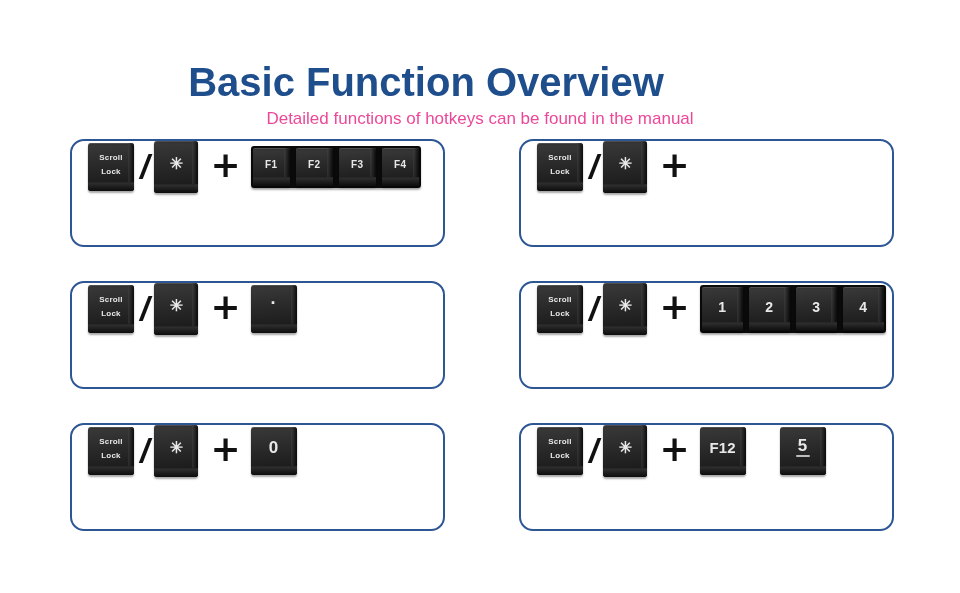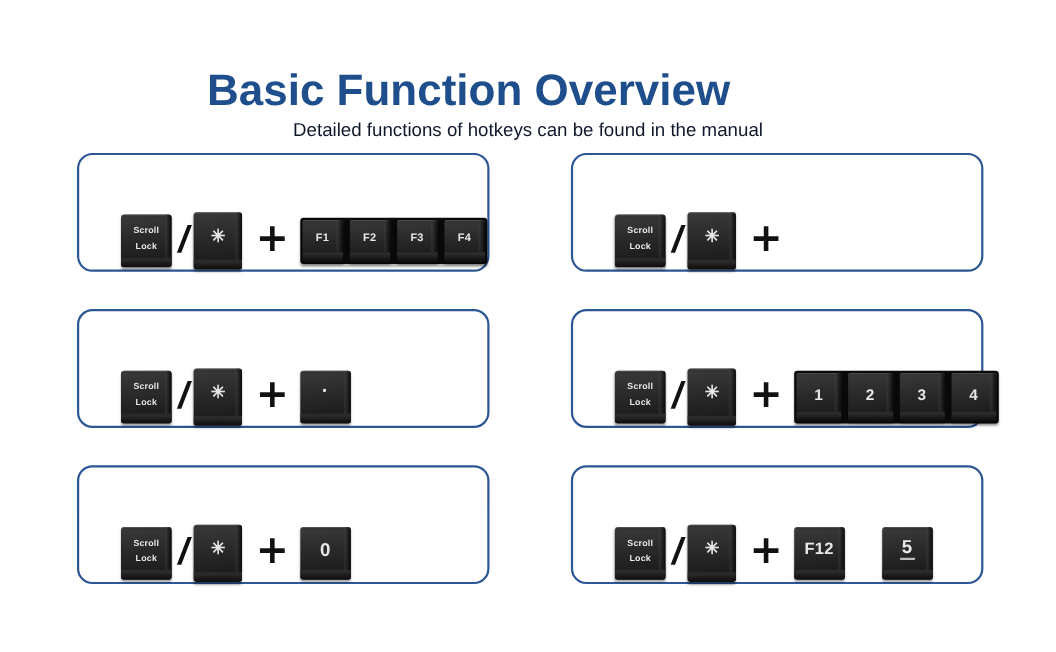--- a/index.html
+++ b/index.html
@@ -29,21 +29,21 @@
     line-height: 50px;
   }
   .page-subtitle {
     position: absolute;
     top: 90px;
     left: 0;
     width: 960px;
     text-align: center;
     font-size: 17px;
     font-weight: normal;
-    color: #0f172a;
+    color: #ec4899;
     line-height: 24px;
   }
 
   
   .panel-grid {
     position: absolute;
     top: 139px;
     left: 70px;
     width: 824px;
     display: grid;
@@ -51,22 +51,22 @@
     grid-column-gap: 74px;
     grid-row-gap: 34px;
   }
   .panel {
     box-sizing: border-box;
     height: 108px;
     border: 2px solid #2c5694;
     border-radius: 14px;
     background: #ffffff;
     display: flex;
-    align-items: flex-end;
-    padding-left: 38px;
+    align-items: flex-start;
+    padding-left: 16px;
   }
 
   
   .combo {
     display: flex;
     align-items: center;
   }
 
   
   .op-slash {

